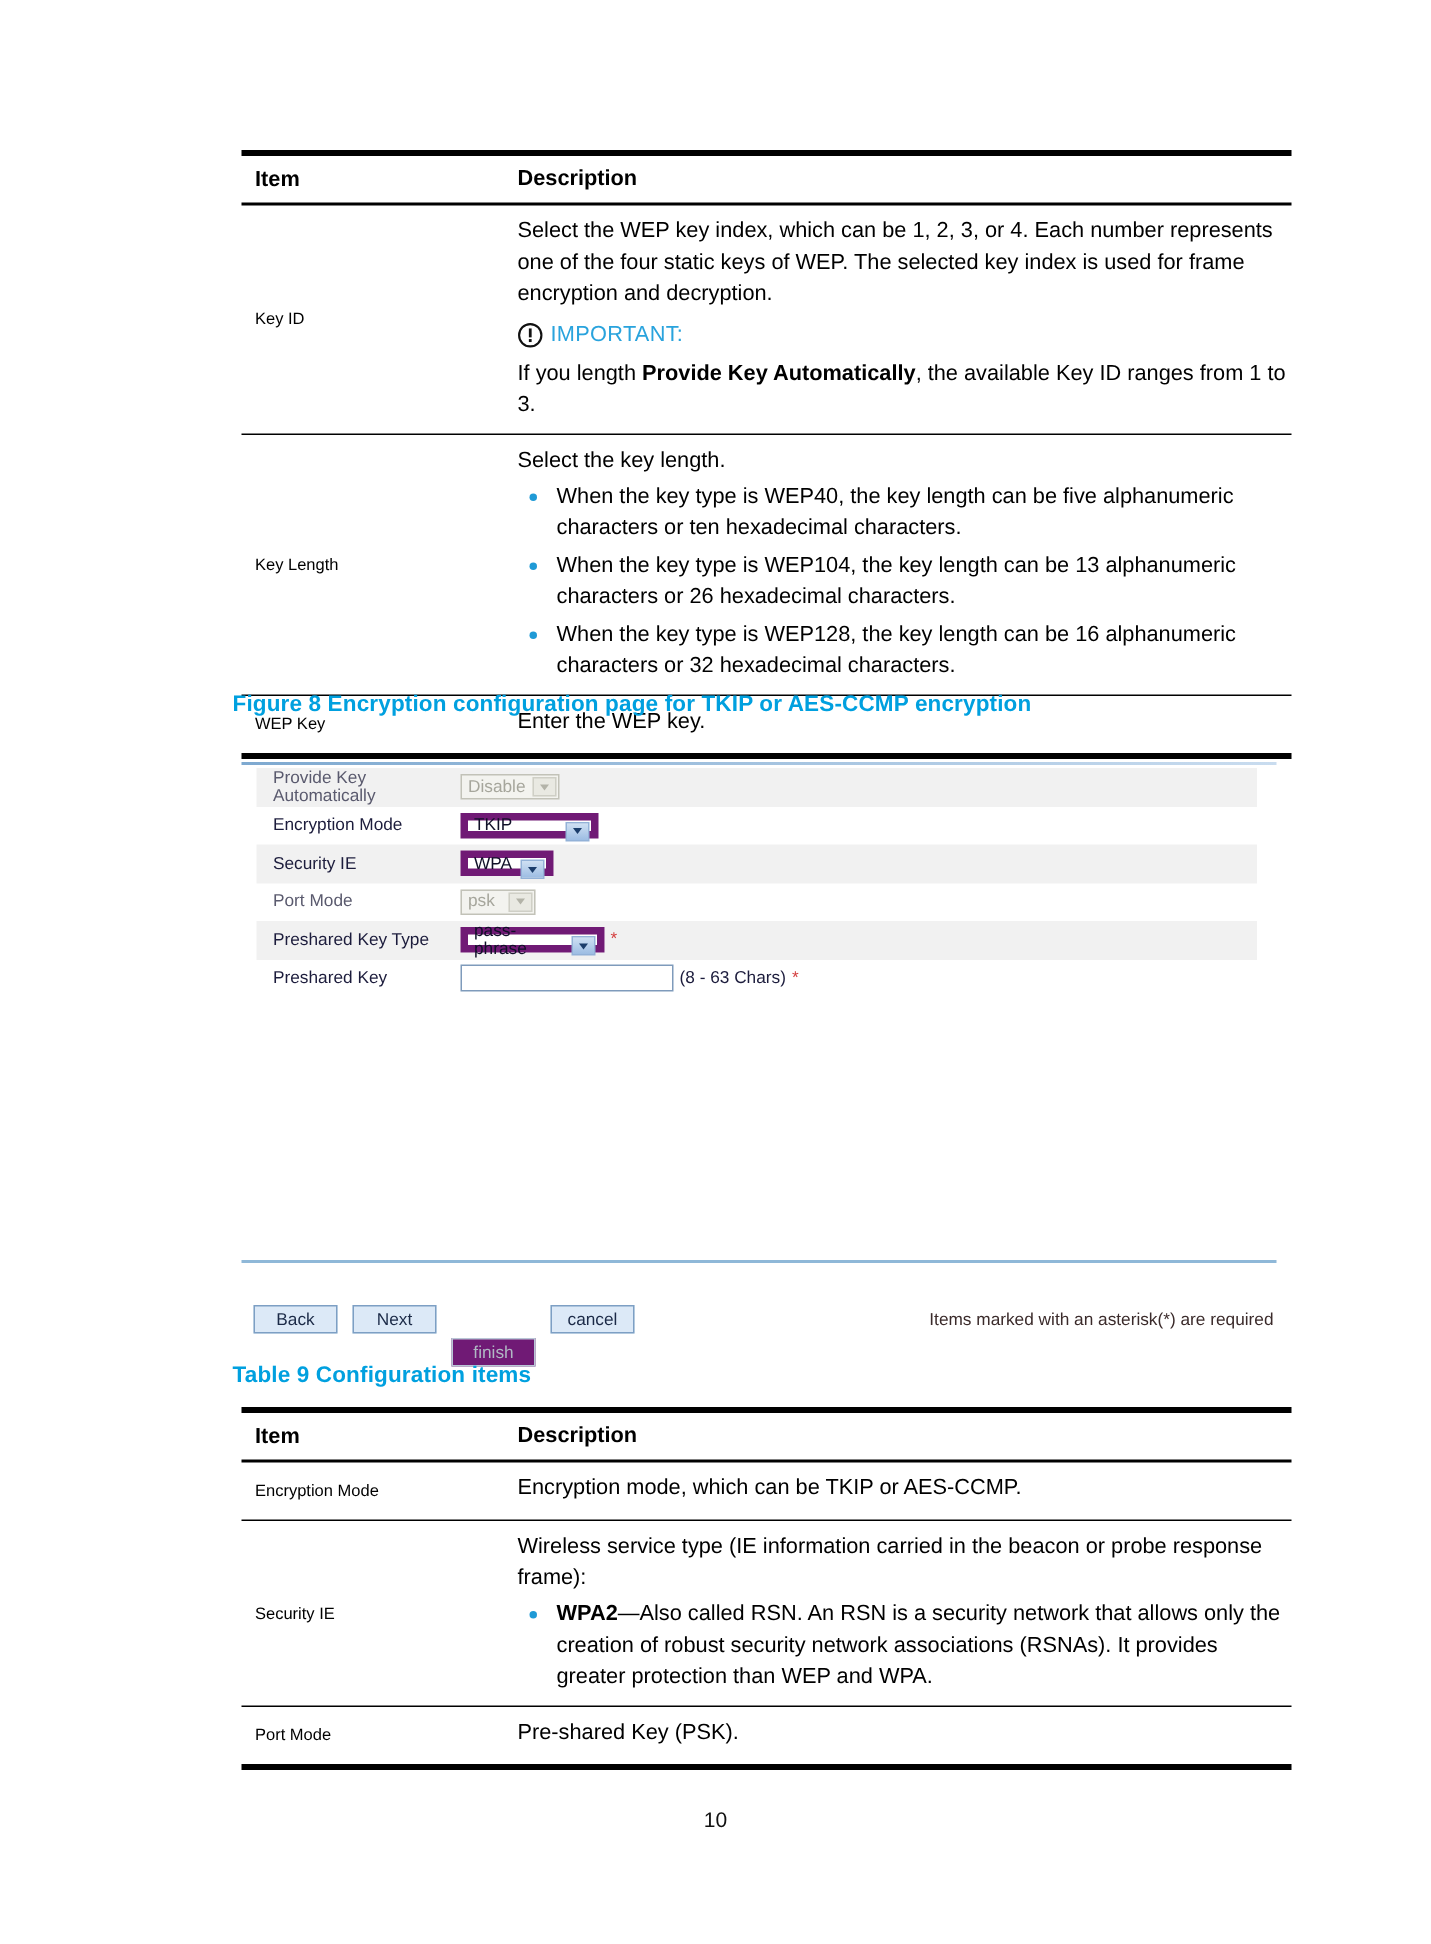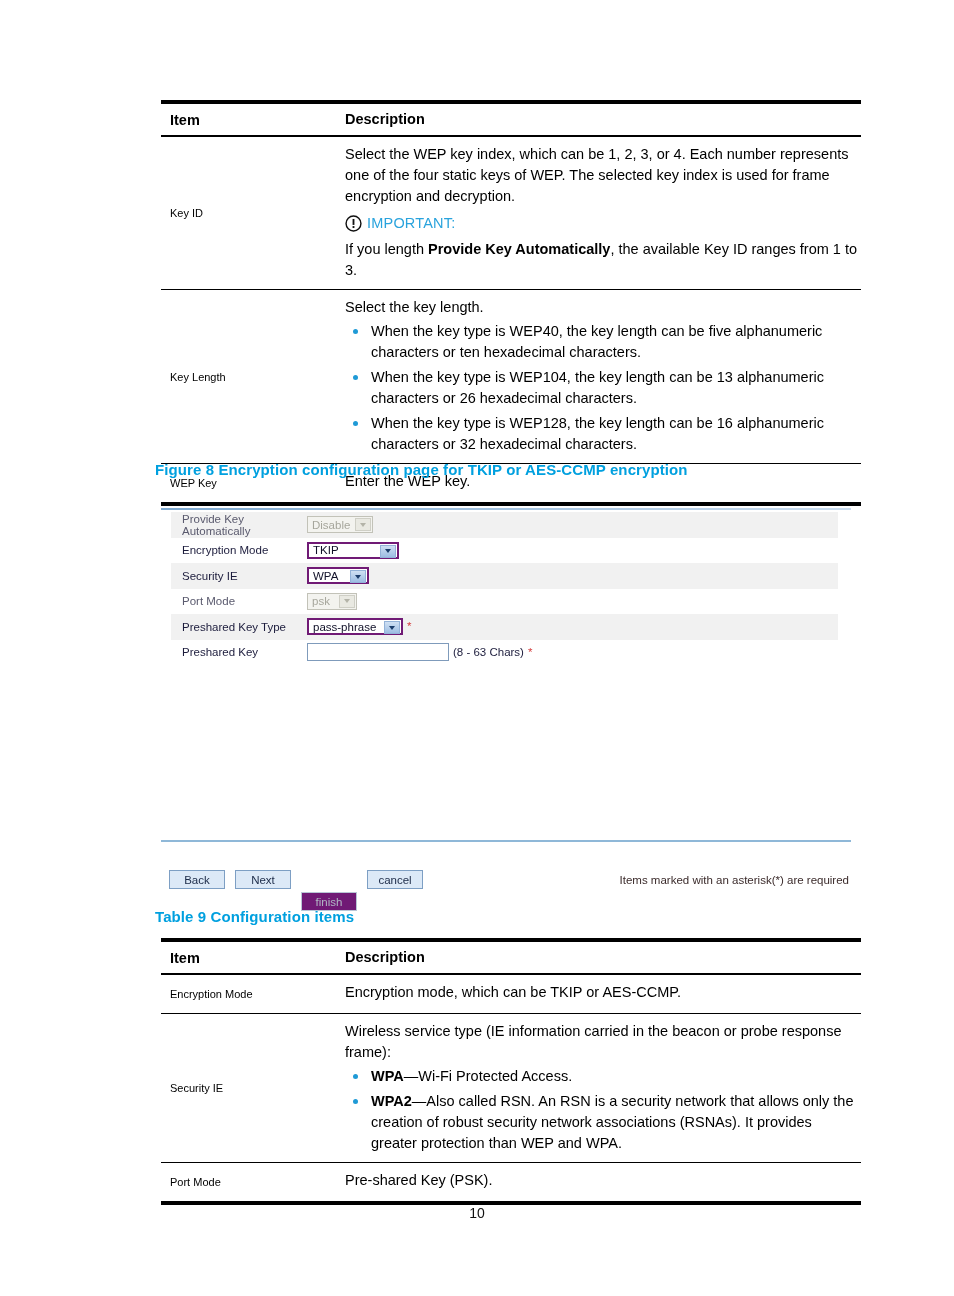--- a/index.html
+++ b/index.html
@@ -188,21 +188,21 @@
     gap: 4px;
   }
 
   
   .sel {
     position: relative;
     display: inline-flex;
     align-items: center;
     height: 17px;
     box-sizing: border-box;
-    border: 2px solid #701a75;
+    border: 5px solid #701a75;
     background: #ffffff;
     font-size: 11.5px;
     color: #101028;
     padding: 0 20px 0 4px;
   }
   .sel .arrow {
     position: absolute;
     right: 1px;
     top: 1px;
     width: 16px;
@@ -460,21 +460,20 @@
         <p>Encryption mode, which can be TKIP or AES-CCMP.</p>
       </div>
     </div>
     <div class="rule-row"></div>
 
     <div class="trow">
       <div class="tcol-item">Security IE</div>
       <div class="tcol-desc">
         <p>Wireless service type (IE information carried in the beacon or probe response frame):</p>
         <ul class="bullets">
-          <li><b>WPA</b><span>—Wi-Fi Protected Access.</span></li>
           <li><b>WPA2</b><span>—Also called RSN. An RSN is a security network that allows only the creation of robust security network associations (RSNAs). It provides greater protection than WEP and WPA.</span></li>
         </ul>
       </div>
     </div>
     <div class="rule-row"></div>
 
     <div class="trow">
       <div class="tcol-item">Port Mode</div>
       <div class="tcol-desc">
         <p>Pre-shared Key (PSK).</p>

